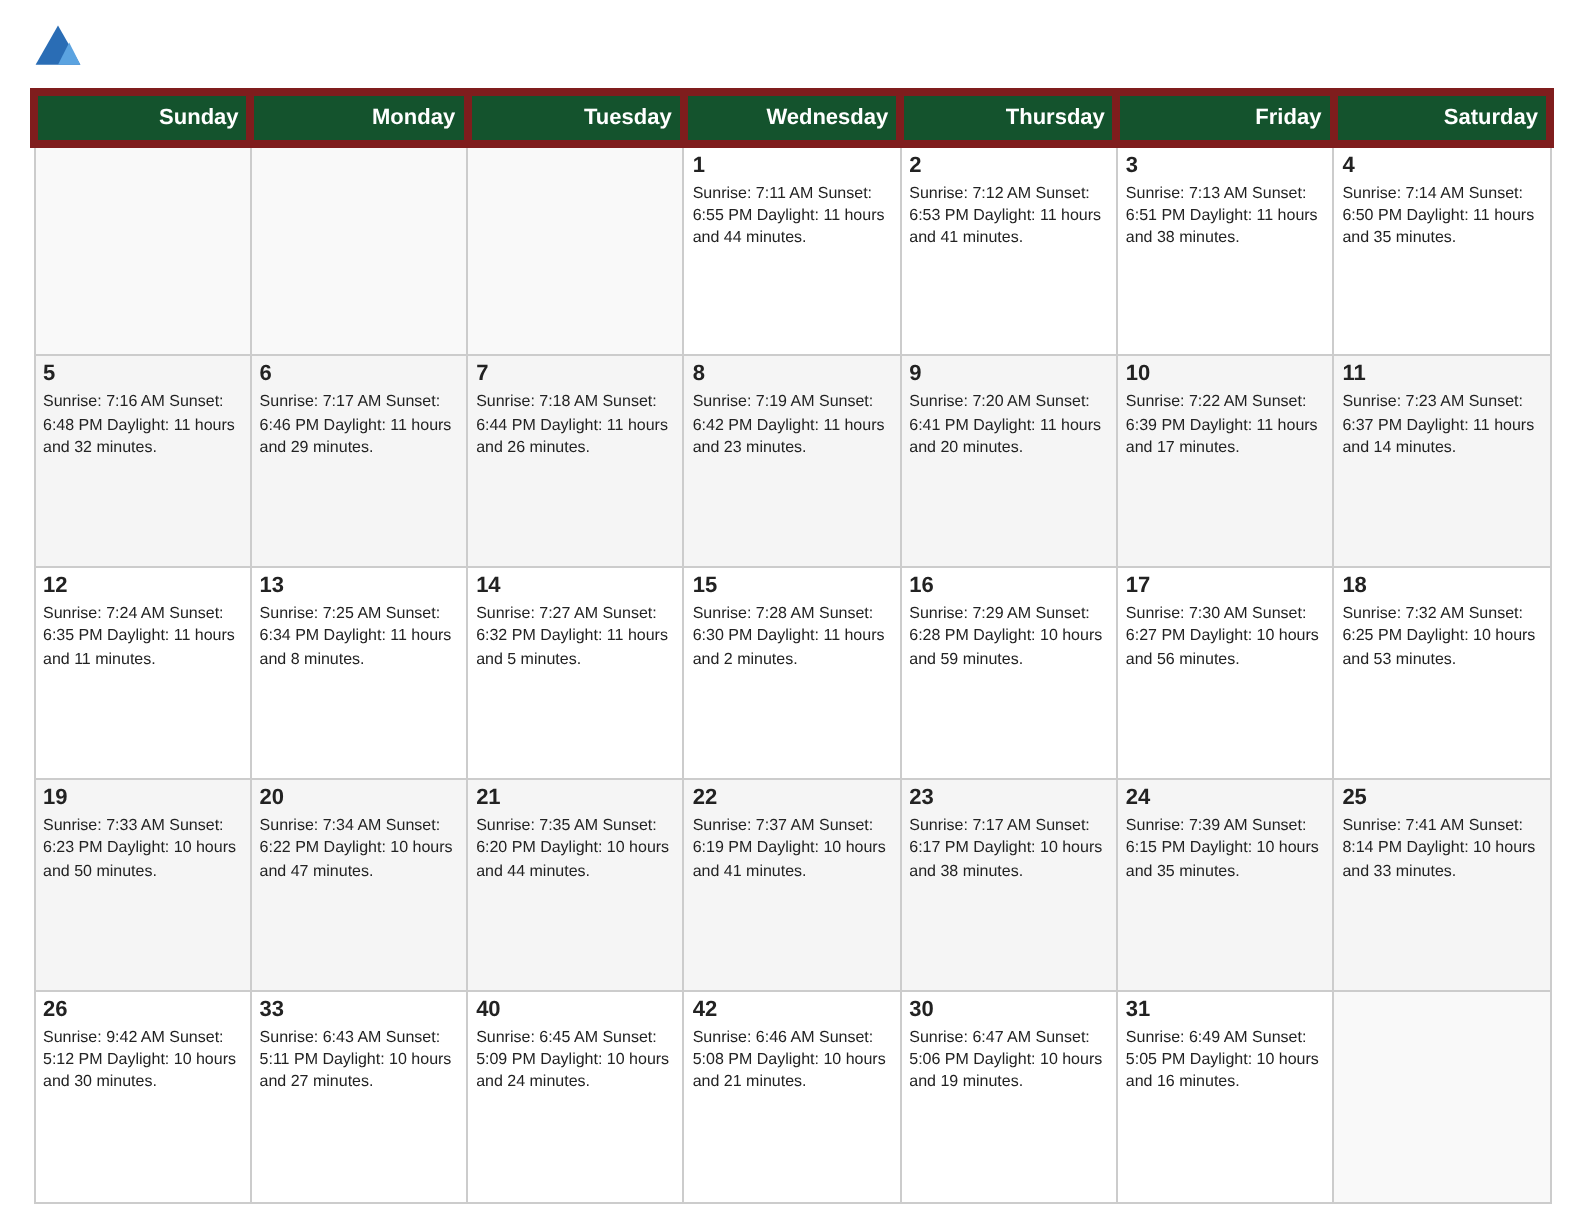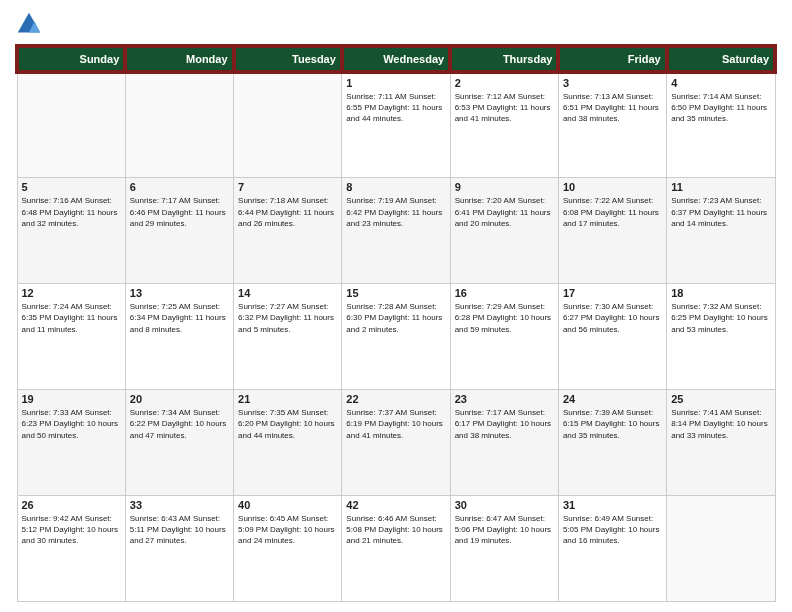--- a/index.html
+++ b/index.html
@@ -190,21 +190,21 @@
           </td>
           <td>
             <span class="day-num">9</span>
             <div class="cell-text">Sunrise: 7:20 AM
 Sunset: 6:41 PM
 Daylight: 11 hours and 20 minutes.</div>
           </td>
           <td>
             <span class="day-num">10</span>
             <div class="cell-text">Sunrise: 7:22 AM
-Sunset: 6:08 PM
+Sunset: 6:39 PM
 Daylight: 11 hours and 17 minutes.</div>
           </td>
           <td>
             <span class="day-num">11</span>
             <div class="cell-text">Sunrise: 7:23 AM
 Sunset: 6:37 PM
 Daylight: 11 hours and 14 minutes.</div>
           </td>
         </tr>
         <tr>

